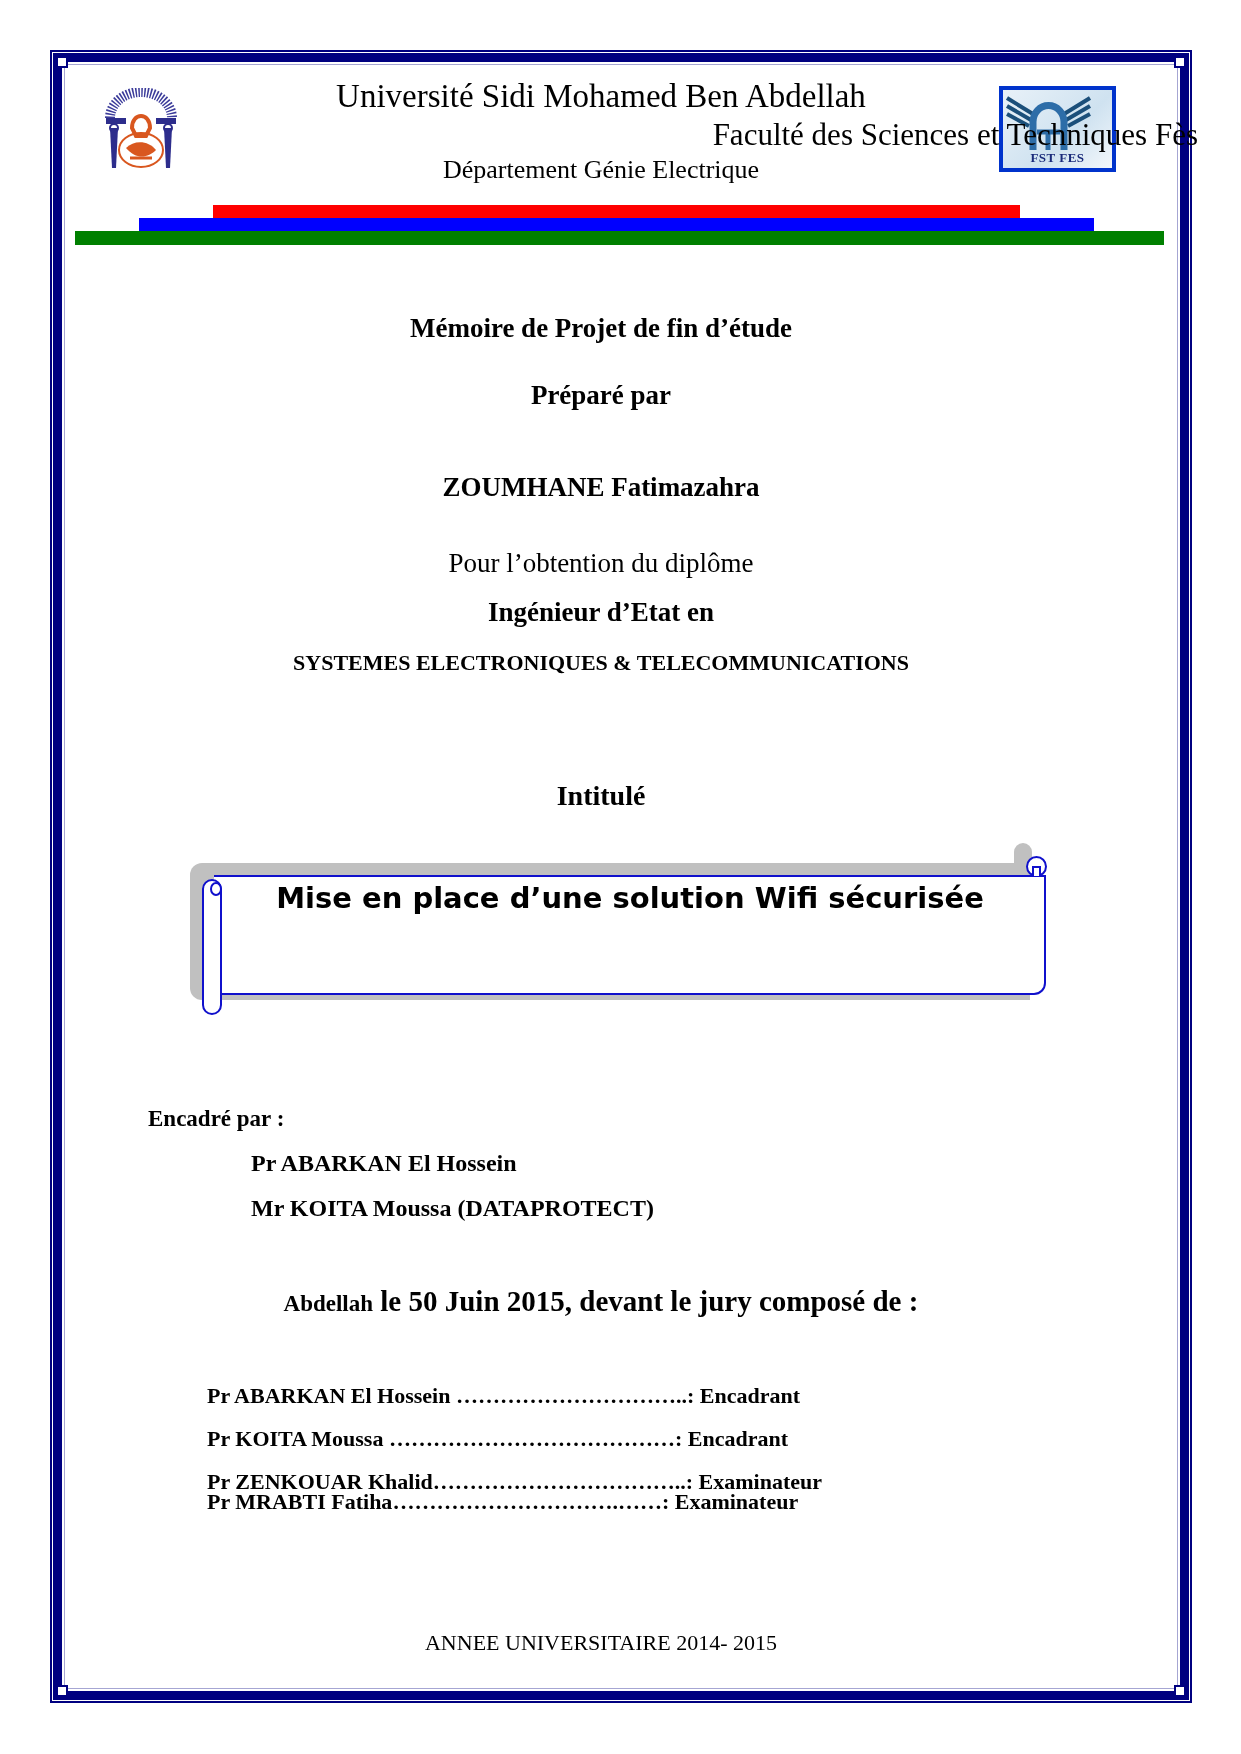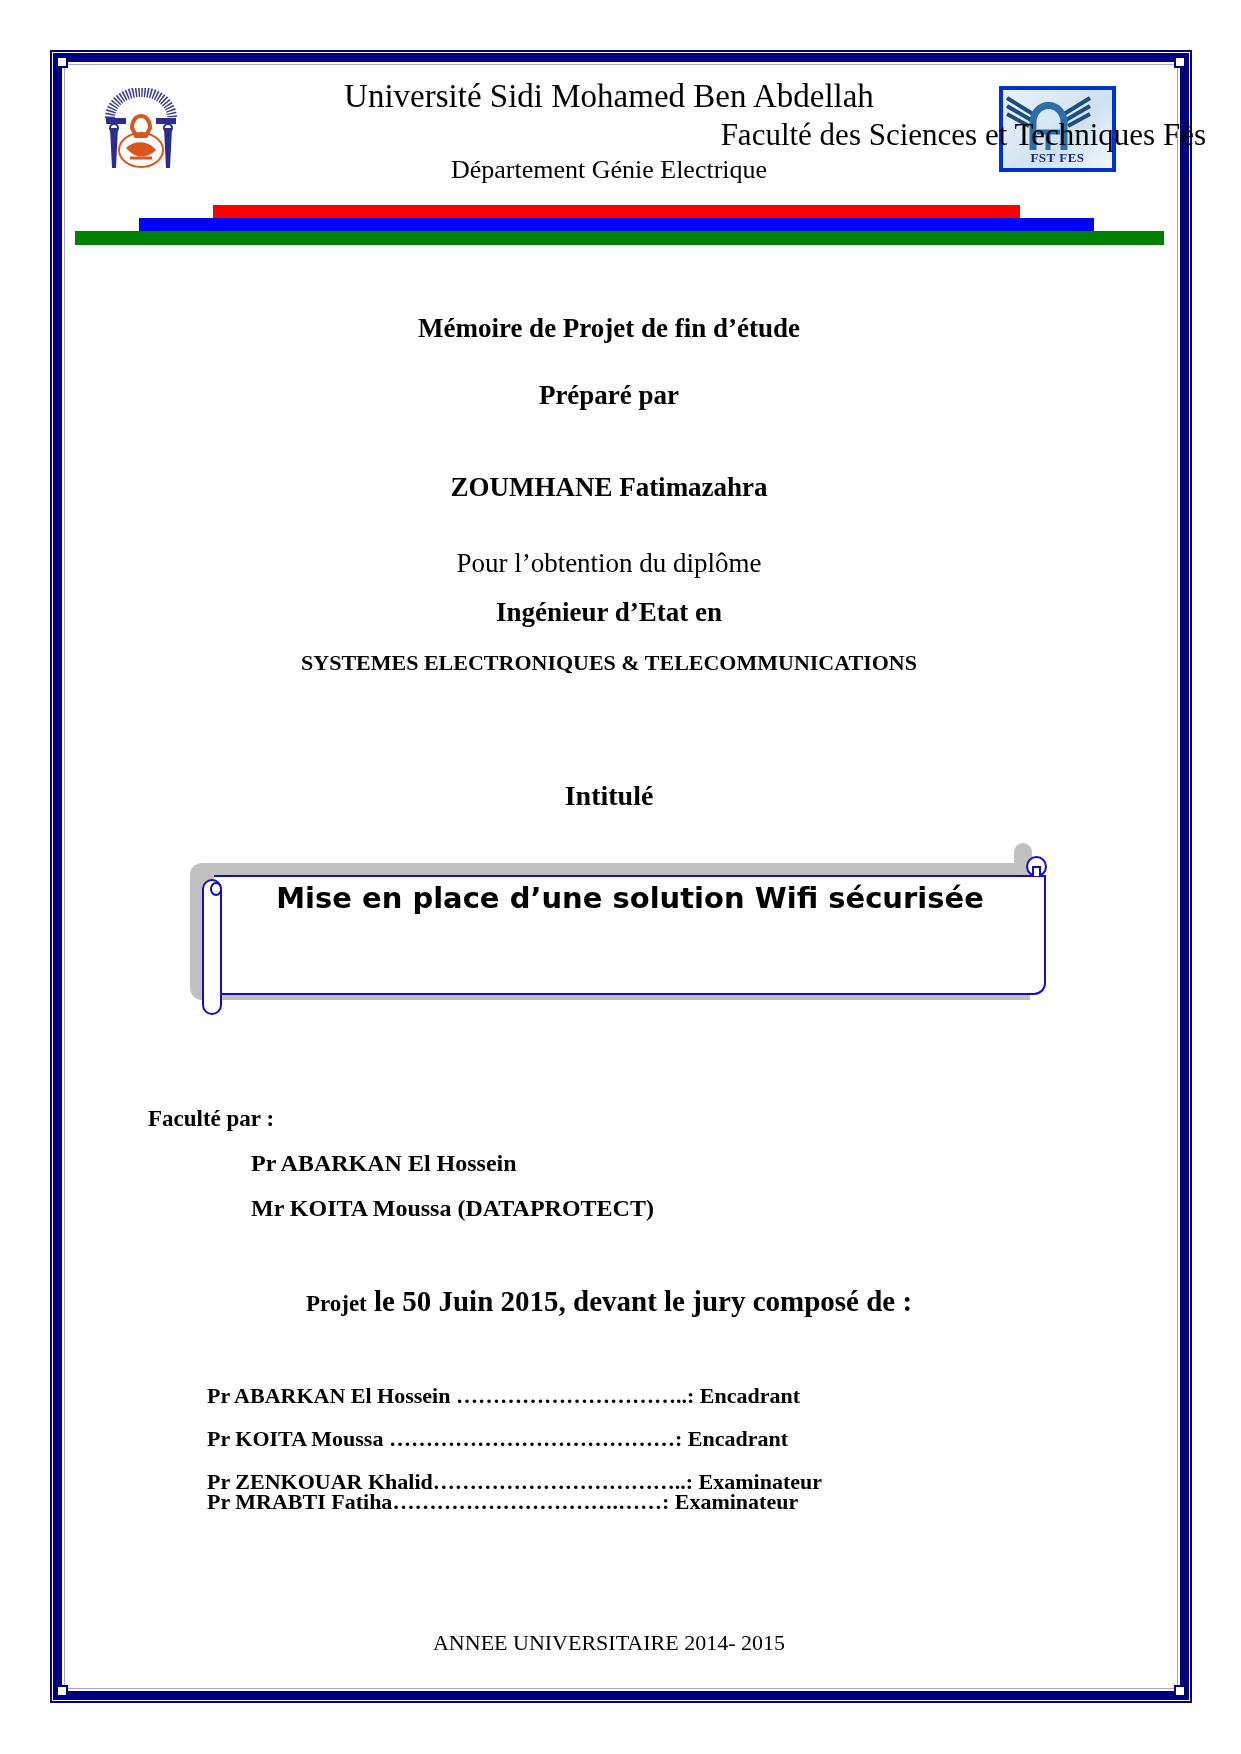--- a/index.html
+++ b/index.html
@@ -3,21 +3,21 @@
 <meta charset="utf-8">
 <style>
   html, body { margin:0; padding:0; background:#ffffff; }
   body { width:1241px; height:1754px; position:relative; overflow:hidden; font-family:"Liberation Serif", serif; color:#000; }
   
   .frame-outer { position:absolute; left:50px; top:50px; width:1142px; height:1653px; border:2px solid #000080; box-sizing:border-box; }
   .frame-thick { position:absolute; left:53px; top:53px; width:1136px; height:1647px; border:9px solid #000080; box-sizing:border-box; }
   .frame-inner { position:absolute; left:64px; top:64px; width:1114px; height:1625px; border:1px solid #000080; box-sizing:border-box; opacity:0.35; }
   .corner { position:absolute; width:12px; height:12px; border:2px solid #000080; background:#fff; box-sizing:border-box; }
 
-  .center-line { position:absolute; left:12px; width:1194px; text-align:center; white-space:nowrap; }
+  .center-line { position:absolute; left:4px; width:1194px; text-align:center; white-space:nowrap; }
   .hdr1 { top:78px; font-size:33px; }
   .hdr2 { top:117px; font-size:31px;text-align:right; }
   .hdr3 { top:155px; font-size:26px; }
 
   .bar { position:absolute; }
   .bar-red { left:213px; top:205px; width:807px; height:13px; background:#ff0000; }
   .bar-blue { left:139px; top:218px; width:955px; height:13px; background:#0000ff; }
   .bar-green { left:75px; top:231px; width:1089px; height:14px; background:#008000; }
 
   .logo-left { position:absolute; left:102px; top:88px; width:78px; height:84px; }
@@ -109,26 +109,26 @@
 
 <div class="scroll-shadow"></div>
 <div class="scroll-bump"></div>
 <div class="scroll-body"></div>
 <div class="roll-left"></div>
 <div class="roll-left-circle"></div>
 <div class="roll-right"></div>
 <div class="roll-right-inner"></div>
 <div class="scroll-title">Mise en place d’une solution Wifi sécurisée</div>
 
-<div class="t-encadre">Faculté par :</div>
+<div class="t-encadre">Encadré par :</div>
 <div class="t-sup1">Pr ABARKAN El Hossein</div>
 <div class="t-sup2">Mr KOITA Moussa (DATAPROTECT)</div>
 
 <div class="center-line t-soutenu">
-  <span class="small">Projet</span><span> le 50 Juin 2015, devant le jury composé de :</span>
+  <span class="small">Abdellah</span><span> le 50 Juin 2015, devant le jury composé de :</span>
 </div>
 
 <div class="jury-row jr0">
   <span>Pr ABARKAN El Hossein </span><span>…………………………..</span><span>: Encadrant</span>
 </div>
 <div class="jury-row jr1">
   <span>Pr  KOITA Moussa </span><span>…………………………………</span><span>: Encadrant</span>
 </div>
 <div class="jury-row jr2">
   <span>Pr ZENKOUAR Khalid</span><span>……………………………..</span><span>: Examinateur</span>

